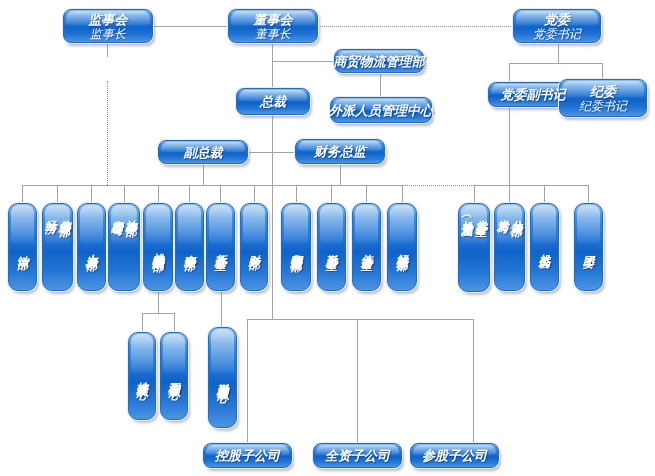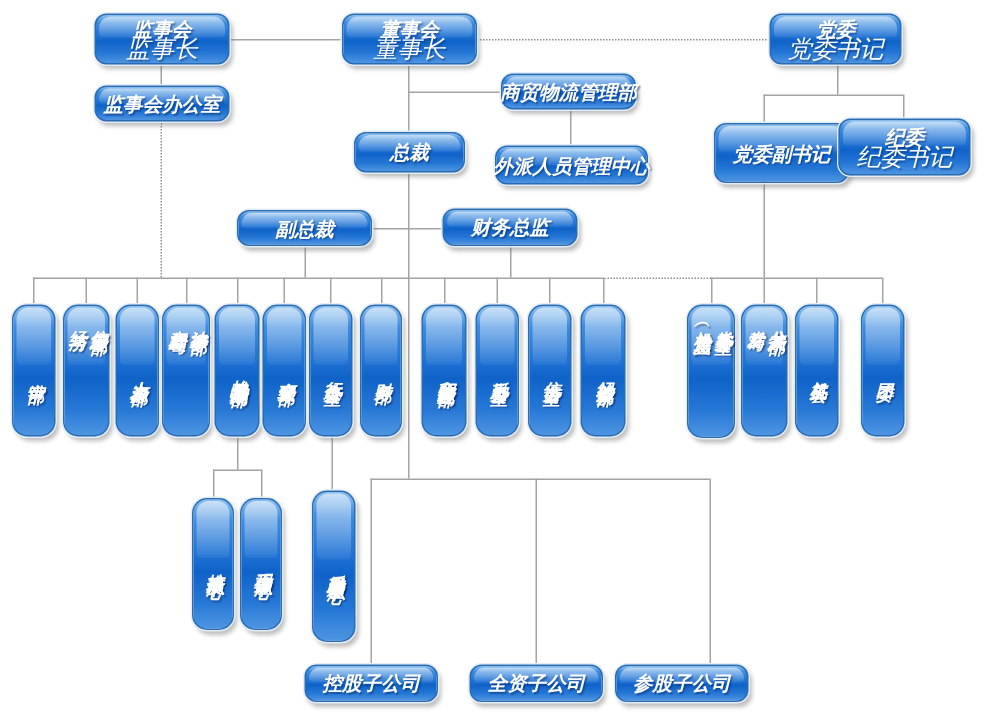--- a/index.html
+++ b/index.html
@@ -8,21 +8,21 @@
   
   .box{position:absolute;box-sizing:border-box;color:#fff;border:1px solid #2a6cb4;
        background:linear-gradient(180deg,#8cc0ee 0%,#3e8ce0 16%,#1a6ed2 46%,#0f63c8 56%,#2678d6 80%,#4e95e2 100%);
        box-shadow:0 0 0 1px #e4edf6, 2px 3px 3px rgba(110,110,110,.45);font-style:italic;}
   .box::before{content:"";position:absolute;left:2px;right:2px;top:1px;height:44%;
        border-radius:8px 8px 3px 3px;
        background:linear-gradient(180deg,rgba(255,255,255,.55),rgba(255,255,255,.06));}
   .hbox{border-radius:8px;display:flex;flex-direction:column;align-items:center;
         justify-content:center;text-align:center;text-shadow:1px 1px 1px rgba(0,30,90,.45);}
   .hbox .t{font-size:13px;font-weight:bold;line-height:15px;position:relative;z-index:1;white-space:nowrap;}
-  .hbox .s{font-size:16px;line-height:14px;position:relative;z-index:1;white-space:nowrap;}
+  .hbox .s{font-size:12px;line-height:14px;position:relative;z-index:1;white-space:nowrap;}
   .vbox{border-radius:10px;display:flex;flex-direction:row;justify-content:center;
         text-shadow:1px 1px 1px rgba(0,30,90,.45);}
   .vbox .c{writing-mode:vertical-rl;text-orientation:mixed;font-size:11.5px;font-weight:bold;
         letter-spacing:1px;line-height:14px;position:relative;z-index:1;}
   .vbox.mid{align-items:center;}
   .vbox.top{align-items:flex-start;padding-top:7px;}
   
   .vl,.vd{position:absolute;width:0;border-left:1px solid #a3a3a3;}
   .vd{border-left-style:dotted;border-left-color:#8f8f8f;}
   .hl,.hd{position:absolute;height:0;border-top:1px solid #a3a3a3;}
@@ -86,27 +86,24 @@
   </div>
   <div class="box hbox" style="left:228px;top:9px;width:90px;height:34px">
     <span class="t">董事会</span>
     <span class="s">董事长</span>
   </div>
   <div class="box hbox" style="left:513px;top:9px;width:88px;height:34px">
     <span class="t">党委</span>
     <span class="s">党委书记</span>
   </div>
 
-  <div class="box hbox" style="left:63px;top:57px;width:90px;height:24px">
-    <span class="t">监事会办公室</span>
-  </div>
   <div class="box hbox" style="left:334px;top:49px;width:90px;height:24px">
     <span class="t">商贸物流管理部</span>
   </div>
-  <div class="box hbox" style="left:476px;top:82px;width:90px;height:40px">
+  <div class="box hbox" style="left:488px;top:82px;width:90px;height:25px">
     <span class="t">党委副书记</span>
   </div>
   <div class="box hbox" style="left:559px;top:79px;width:88px;height:38px">
     <span class="t">纪委</span>
     <span class="s">纪委书记</span>
   </div>
 
   <div class="box hbox" style="left:236px;top:88px;width:74px;height:27px">
     <span class="t">总裁</span>
   </div>

